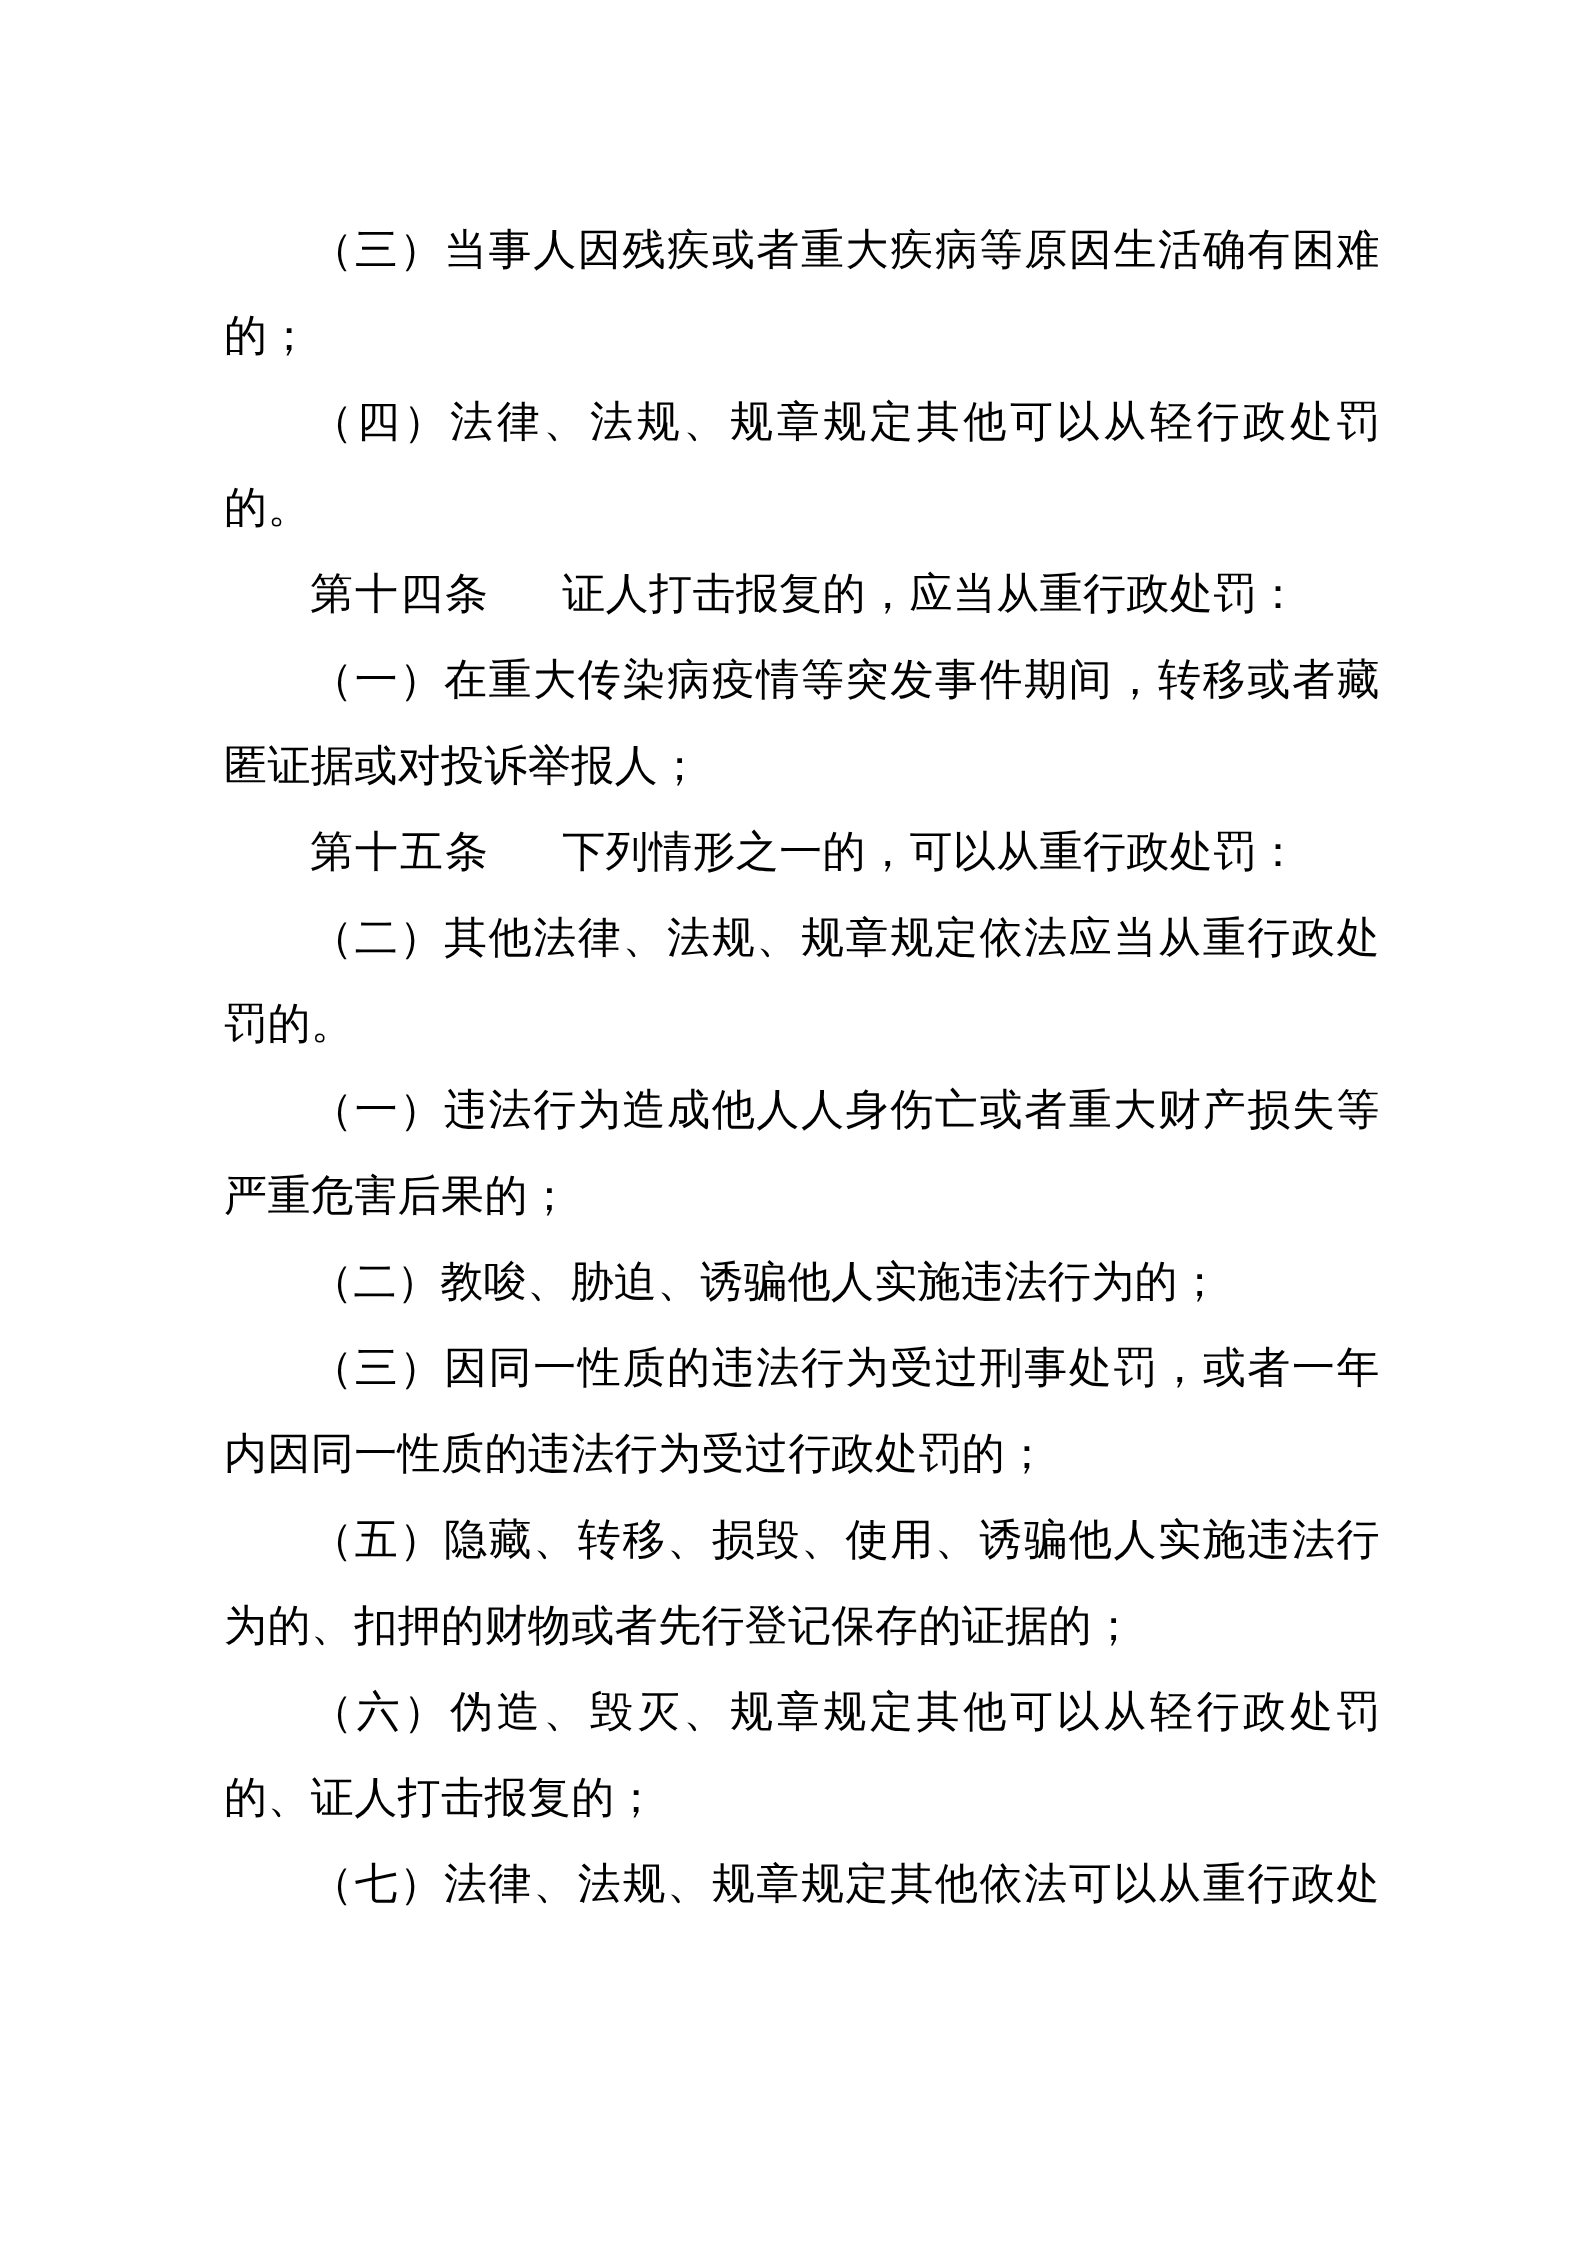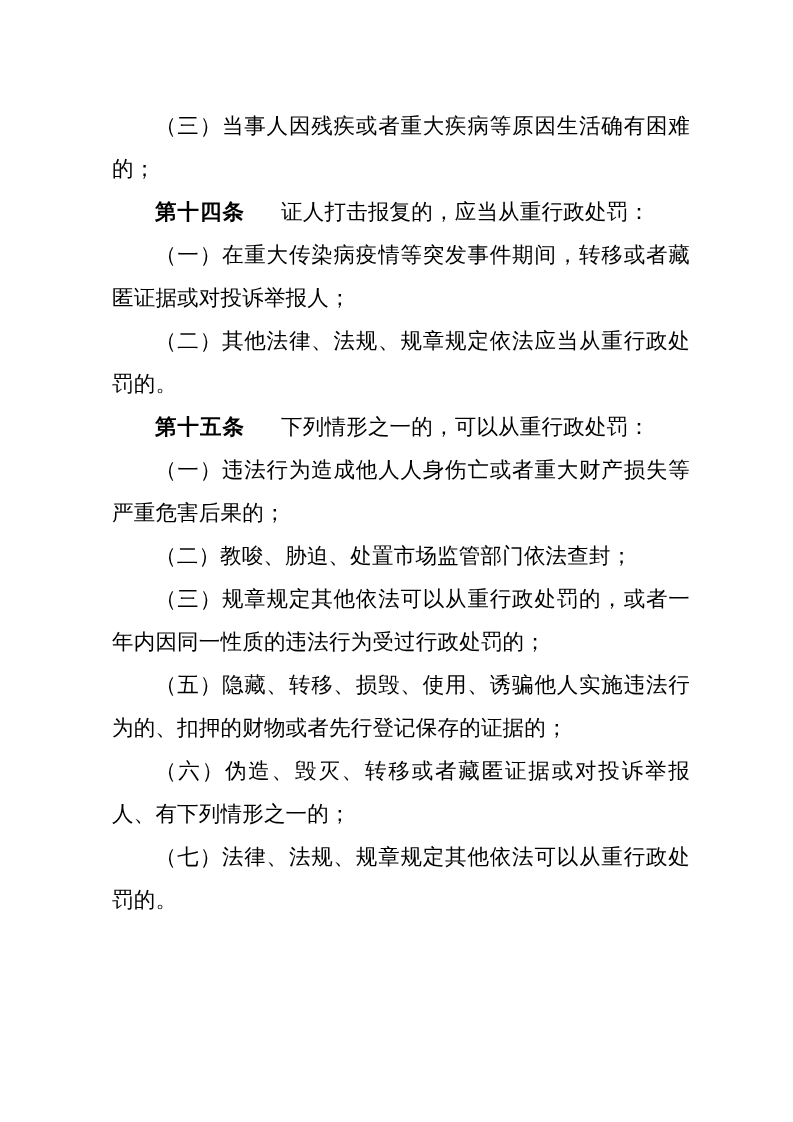--- a/index.html
+++ b/index.html
@@ -31,21 +31,21 @@
     text-align: justify;
     text-justify: inter-ideograph;
     margin: 0;
     letter-spacing: 0.2px;
     word-break: break-all;
   }
   .indent {
     text-indent: 43px;
   }
   .heading-run {
-    font-weight: bold;
+    font-weight: normal;
     letter-spacing: 1px;
     margin-top: 30px;
   }
   .gap {
     display: inline-block;
     width: 22px;
   }
   .footer {
     position: absolute;
     left: 0;
@@ -64,60 +64,63 @@
 <body>
 
 <div class="page">
 
   <div class="doc-body">
 
     <p class="para indent">
       <span>（三）当事人因残疾或者重大疾病等原因生活确有困难的；</span>
     </p>
 
+    <p class="para indent">
+      <span>（四）法律、法规、规章规定其他可以从轻行政处罚的。</span>
+    </p>
 
     <p class="para indent">
       <span class="heading-run">第十四条</span>
       <span class="gap"></span>
       <span>证人打击报复的，应当从重行政处罚：</span>
     </p>
 
     <p class="para indent">
       <span>（一）在重大传染病疫情等突发事件期间，转移或者藏匿证据或对投诉举报人；</span>
     </p>
 
     <p class="para indent">
-      <span>（二）其他法律、法规、规章规定依法应当从重行政处罚的。</span>
+      <span class="heading-run">第十五条</span>
+      <span class="gap"></span>
+      <span>下列情形之一的，可以从重行政处罚：</span>
     </p>
 
     <p class="para indent">
-      <span class="heading-run">第十五条</span>
-      <span class="gap"></span>
-      <span>下列情形之一的，可以从重行政处罚：</span>
+      <span>（二）其他法律、法规、规章规定依法应当从重行政处罚的。</span>
     </p>
 
     <p class="para indent">
       <span>（一）违法行为造成他人人身伤亡或者重大财产损失等严重危害后果的；</span>
     </p>
 
     <p class="para indent">
-      <span>（二）教唆、胁迫、处置市场监管部门依法查封；</span>
+      <span>（二）教唆、胁迫、诱骗他人实施违法行为的；</span>
     </p>
 
     <p class="para indent">
-      <span>（三）规章规定其他依法可以从重行政处罚的，或者一年内因同一性质的违法行为受过行政处罚的；</span>
+      <span>（三）因同一性质的违法行为受过刑事处罚，或者一年内因同一性质的违法行为受过行政处罚的；</span>
     </p>
 
 
     <p class="para indent">
       <span>（五）隐藏、转移、损毁、使用、诱骗他人实施违法行为的、扣押的财物或者先行登记保存的证据的；</span>
     </p>
 
     <p class="para indent">
-      <span>（六）伪造、毁灭、转移或者藏匿证据或对投诉举报人、有下列情形之一的；</span>
+      <span>（六）伪造、毁灭、规章规定其他可以从轻行政处罚的、证人打击报复的；</span>
     </p>
 
     <p class="para indent">
       <span>（七）法律、法规、规章规定其他依法可以从重行政处罚的。</span>
     </p>
 
   </div>
 
   <div class="footer">
     <span class="footer-inner">— 8 —</span>

